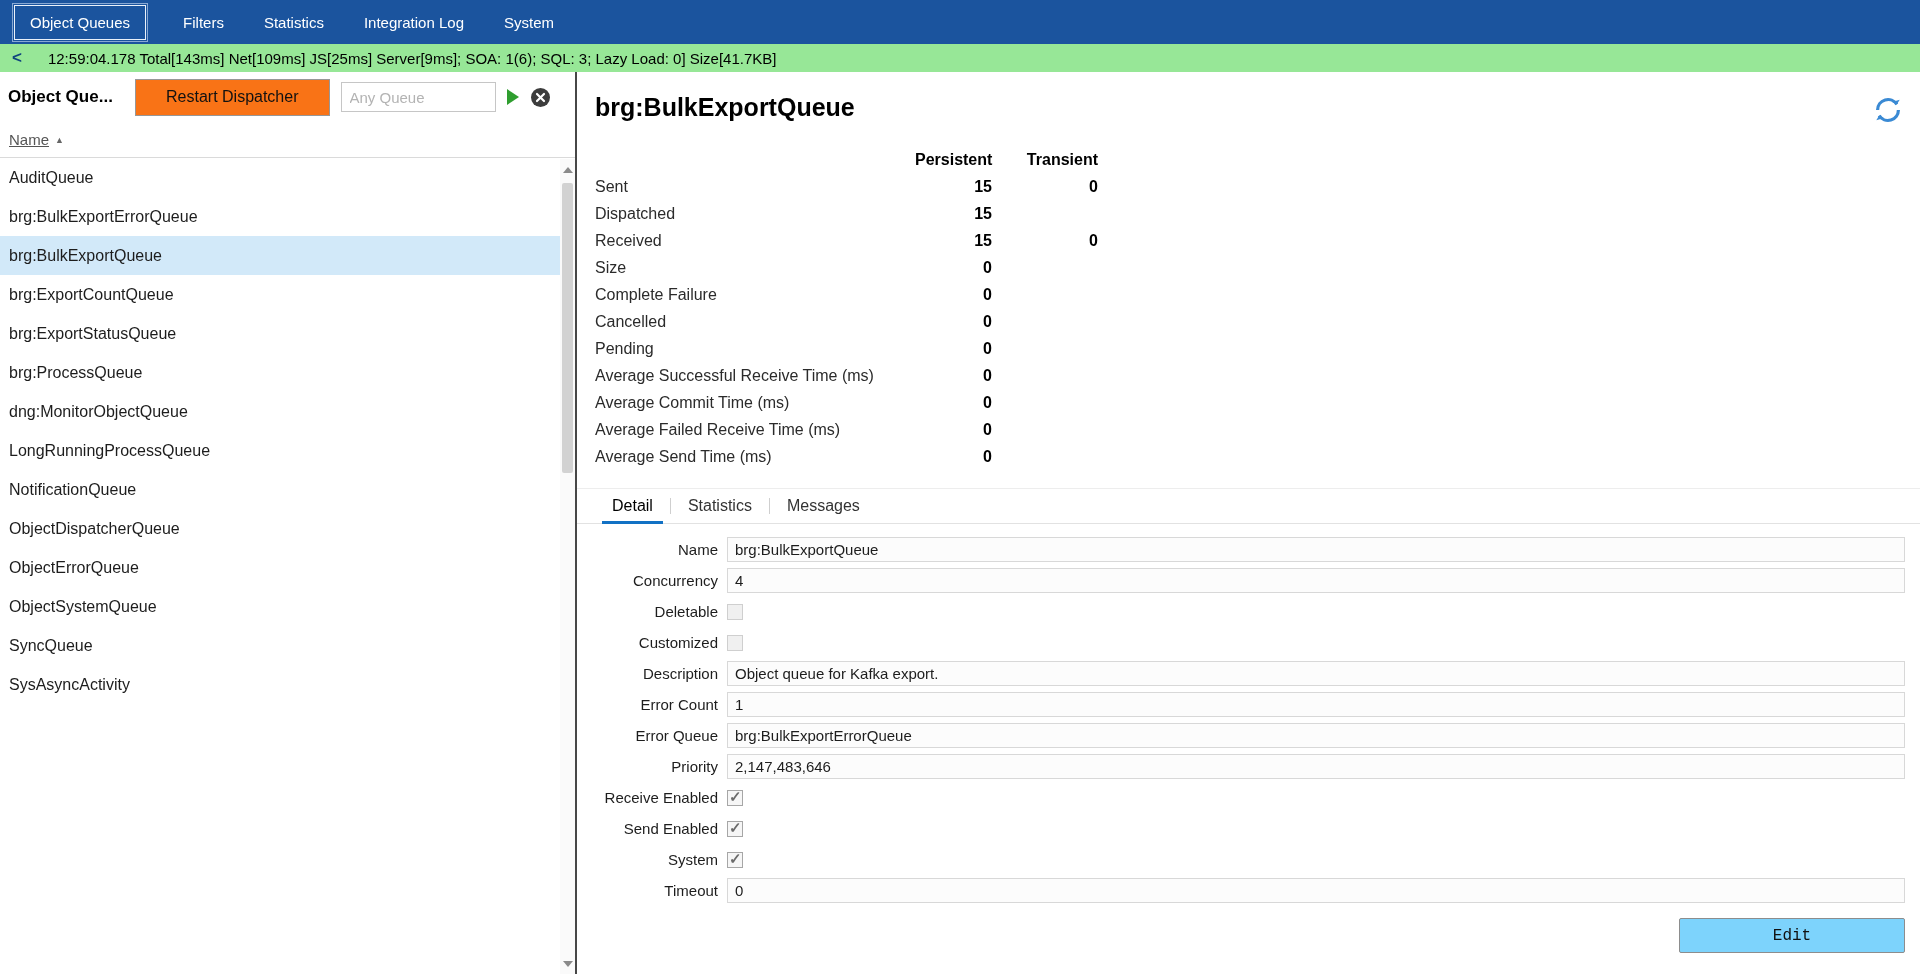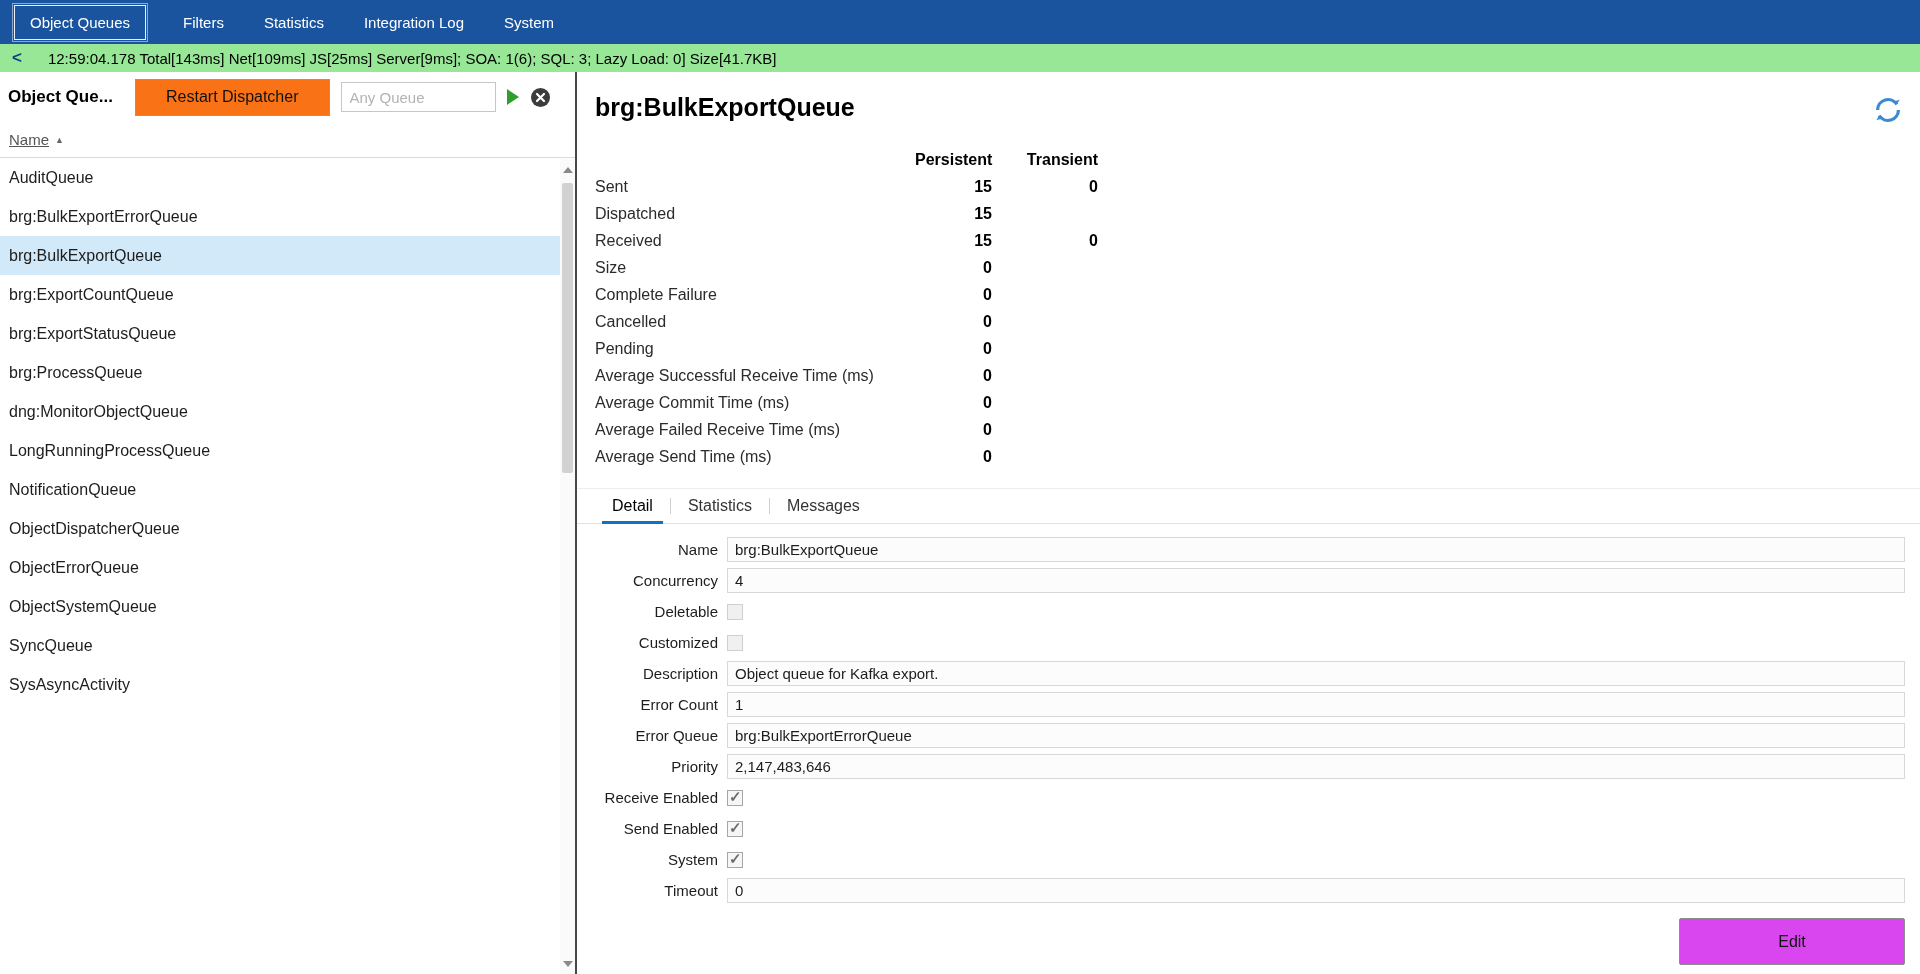--- a/index.html
+++ b/index.html
@@ -72,21 +72,21 @@
   
   .detail-form { margin-top:10px; }
   .form-row { display:flex; align-items:center; height:31px; }
   .f-label { width:150px; text-align:right; padding-right:9px; font-size:15px; color:#1d1d1d; flex:none; white-space:nowrap; }
   .f-input { flex:1; margin-right:15px; height:25px; border:1px solid #d8d8d8; background:#fcfcfc; padding:0 7px; font-size:15px; font-family:inherit; color:#1d1d1d; }
   .f-check { appearance:none; -webkit-appearance:none; width:16px; height:16px; border:1px solid #a6a6a6; background:#f6f6f6; position:relative; flex:none; }
   .f-check.light { border-color:#cfcfcf; background:#f0f0f0; }
   .f-check:checked::after { content:"\2713"; position:absolute; top:-3px; left:1px; font-size:15px; font-weight:bold; color:#6b6b6b; }
 
   .edit-row { display:flex; justify-content:flex-end; margin:12px 15px 0 0; }
-  .edit-btn { width:226px; height:47px; background:#d946ef; border:1px solid #8d8d8d; border-radius:2px; font-size:16px; font-family:Liberation Sans, sans-serif; color:#111; cursor:pointer; }
+  .edit-btn { width:226px; height:35px; background:#7dd3fc; border:1px solid #8d8d8d; border-radius:2px; font-size:16px; font-family:Liberation Mono, monospace; color:#111; cursor:pointer; }
 </style>
 </head>
 <body>
 
 <div class="app">
 
   <nav class="topnav">
     <div class="nav-item active">Object Queues</div>
     <div class="nav-item">Filters</div>
     <div class="nav-item">Statistics</div>

